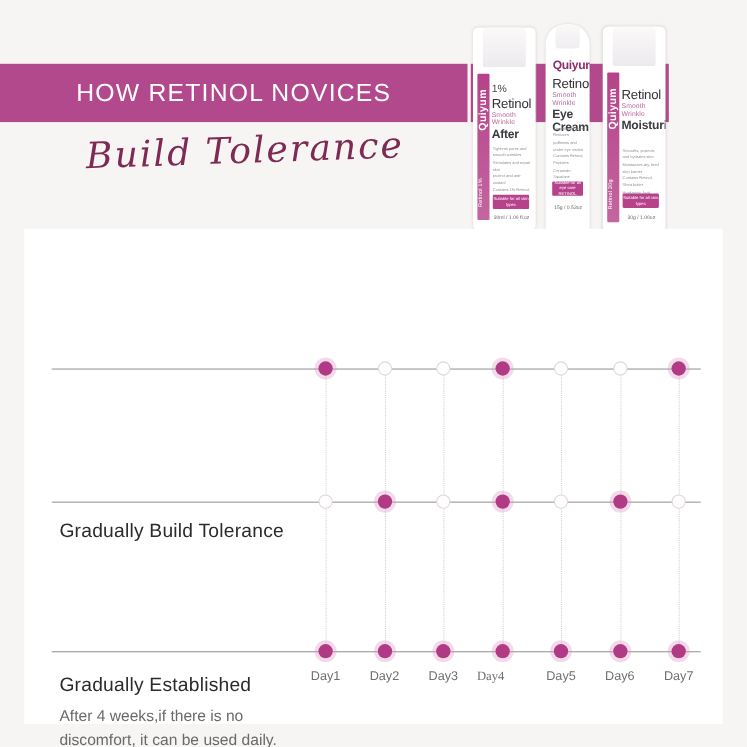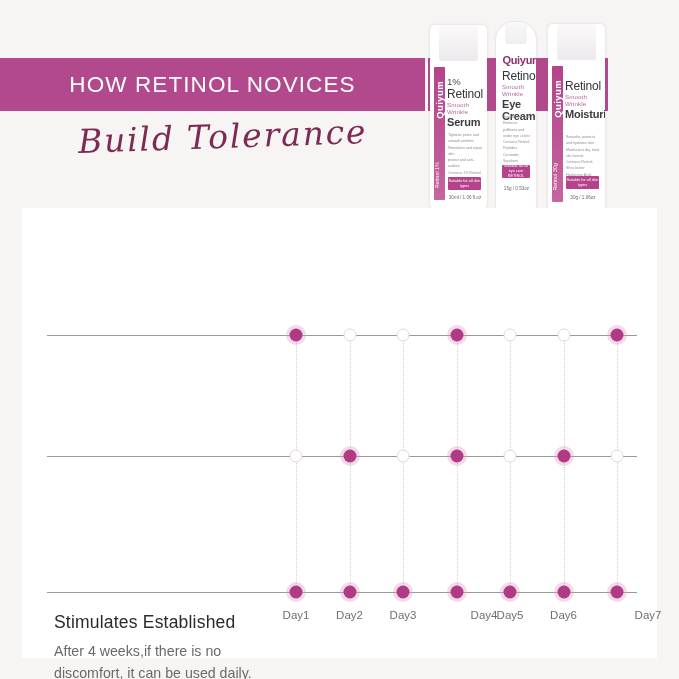--- a/index.html
+++ b/index.html
@@ -292,21 +292,21 @@
   <div class="bottle b1">
     <div class="nozzle"></div>
     <div class="cap"></div>
     <div class="sidebar-strip"></div>
     <div class="brand-vert onstrip">Quiyum</div>
     <div class="strip-text">Retinol 1%</div>
     <div class="p-lines" style="top:52px;">
       <div class="p-pct">1%</div>
       <div class="p-main">Retinol</div>
       <div class="p-sub">Smooth Wrinkle</div>
-      <div class="p-type">Serum</div>
+      <div class="p-type">After</div>
     </div>
     <div class="p-body" style="top:107px; white-space:pre-line;">Tightens pores and smooth wrinkles
 Stimulates and repair skin
 protect and anti-oxidant
 Contains 1% Retinol,
 Niacinamide, VitaminC</div>
     <div class="p-badge" style="top:152px;">Suitable for all skin types</div>
     <div class="p-vol" style="top:170px;">30ml / 1.06 fl.oz</div>
   </div>
 
@@ -347,23 +347,24 @@
     <div class="p-badge" style="top:152px;">Suitable for all skin types</div>
     <div class="p-vol" style="top:171px;">30g / 1.06oz</div>
   </div>
 </div>
 
 <div class="card"></div>
 
 <div class="step step-1">
 </div>
 <div class="step step-2">
+  <div class="step-title">Gradually Build Tolerance</div>
 </div>
 <div class="step step-3">
-  <div class="step-title">Stimulates Established</div>
+  <div class="step-title">Gradually Established</div>
   <div class="step-desc">After 4 weeks,if there is no discomfort, it can be used daily.</div>
 </div>
 
 <div class="timeline-area">
   <div class="row-line r1"></div>
   <div class="row-line r2"></div>
   <div class="row-line r3"></div>
   <div id="vlines">
       <div class="vline" style="left: 296px;"></div>
       <div class="vline" style="left: 349.5px;"></div>
@@ -393,18 +394,18 @@
       <div class="dot filled" style="left: 403px; top: 592px;"></div>
       <div class="dot filled" style="left: 456.5px; top: 592px;"></div>
       <div class="dot filled" style="left: 510px; top: 592px;"></div>
       <div class="dot filled" style="left: 563.5px; top: 592px;"></div>
       <div class="dot filled" style="left: 617px; top: 592px;"></div>
     </div>
   <div id="daylabels">
       <div class="day-label" style="left: 296px;">Day1</div>
       <div class="day-label" style="left: 349.5px;">Day2</div>
       <div class="day-label" style="left: 403px;">Day3</div>
-      <div class="day-label" style="left: 484px;">Day4</div>
+      <div class="day-label" style="left: 446px; font-family: Liberation Serif, serif;">Day4</div>
       <div class="day-label" style="left: 510px;">Day5</div>
       <div class="day-label" style="left: 563.5px;">Day6</div>
-      <div class="day-label" style="left: 648px;">Day7</div>
+      <div class="day-label" style="left: 617px;">Day7</div>
     </div>
 </div>
 
 </body></html>

